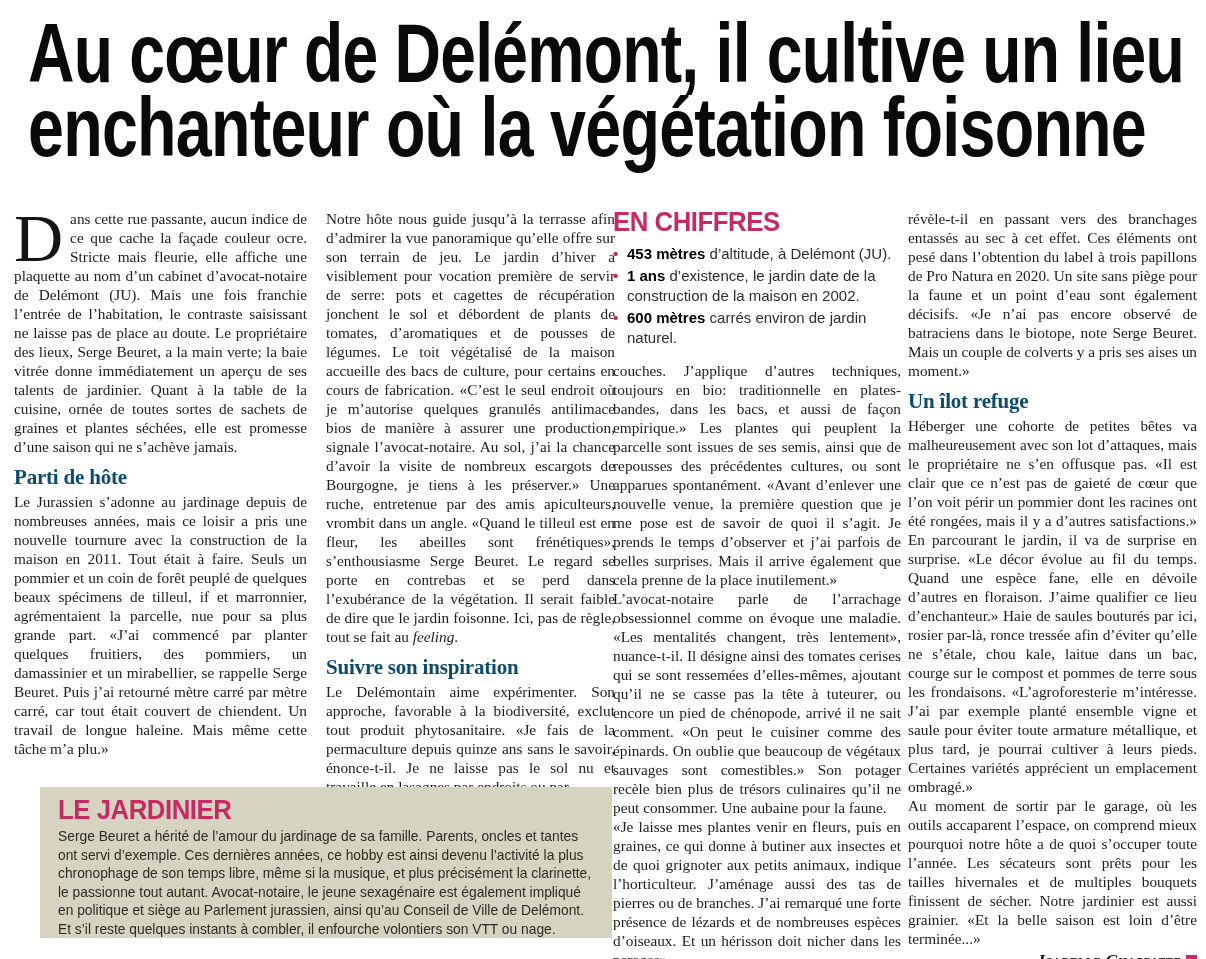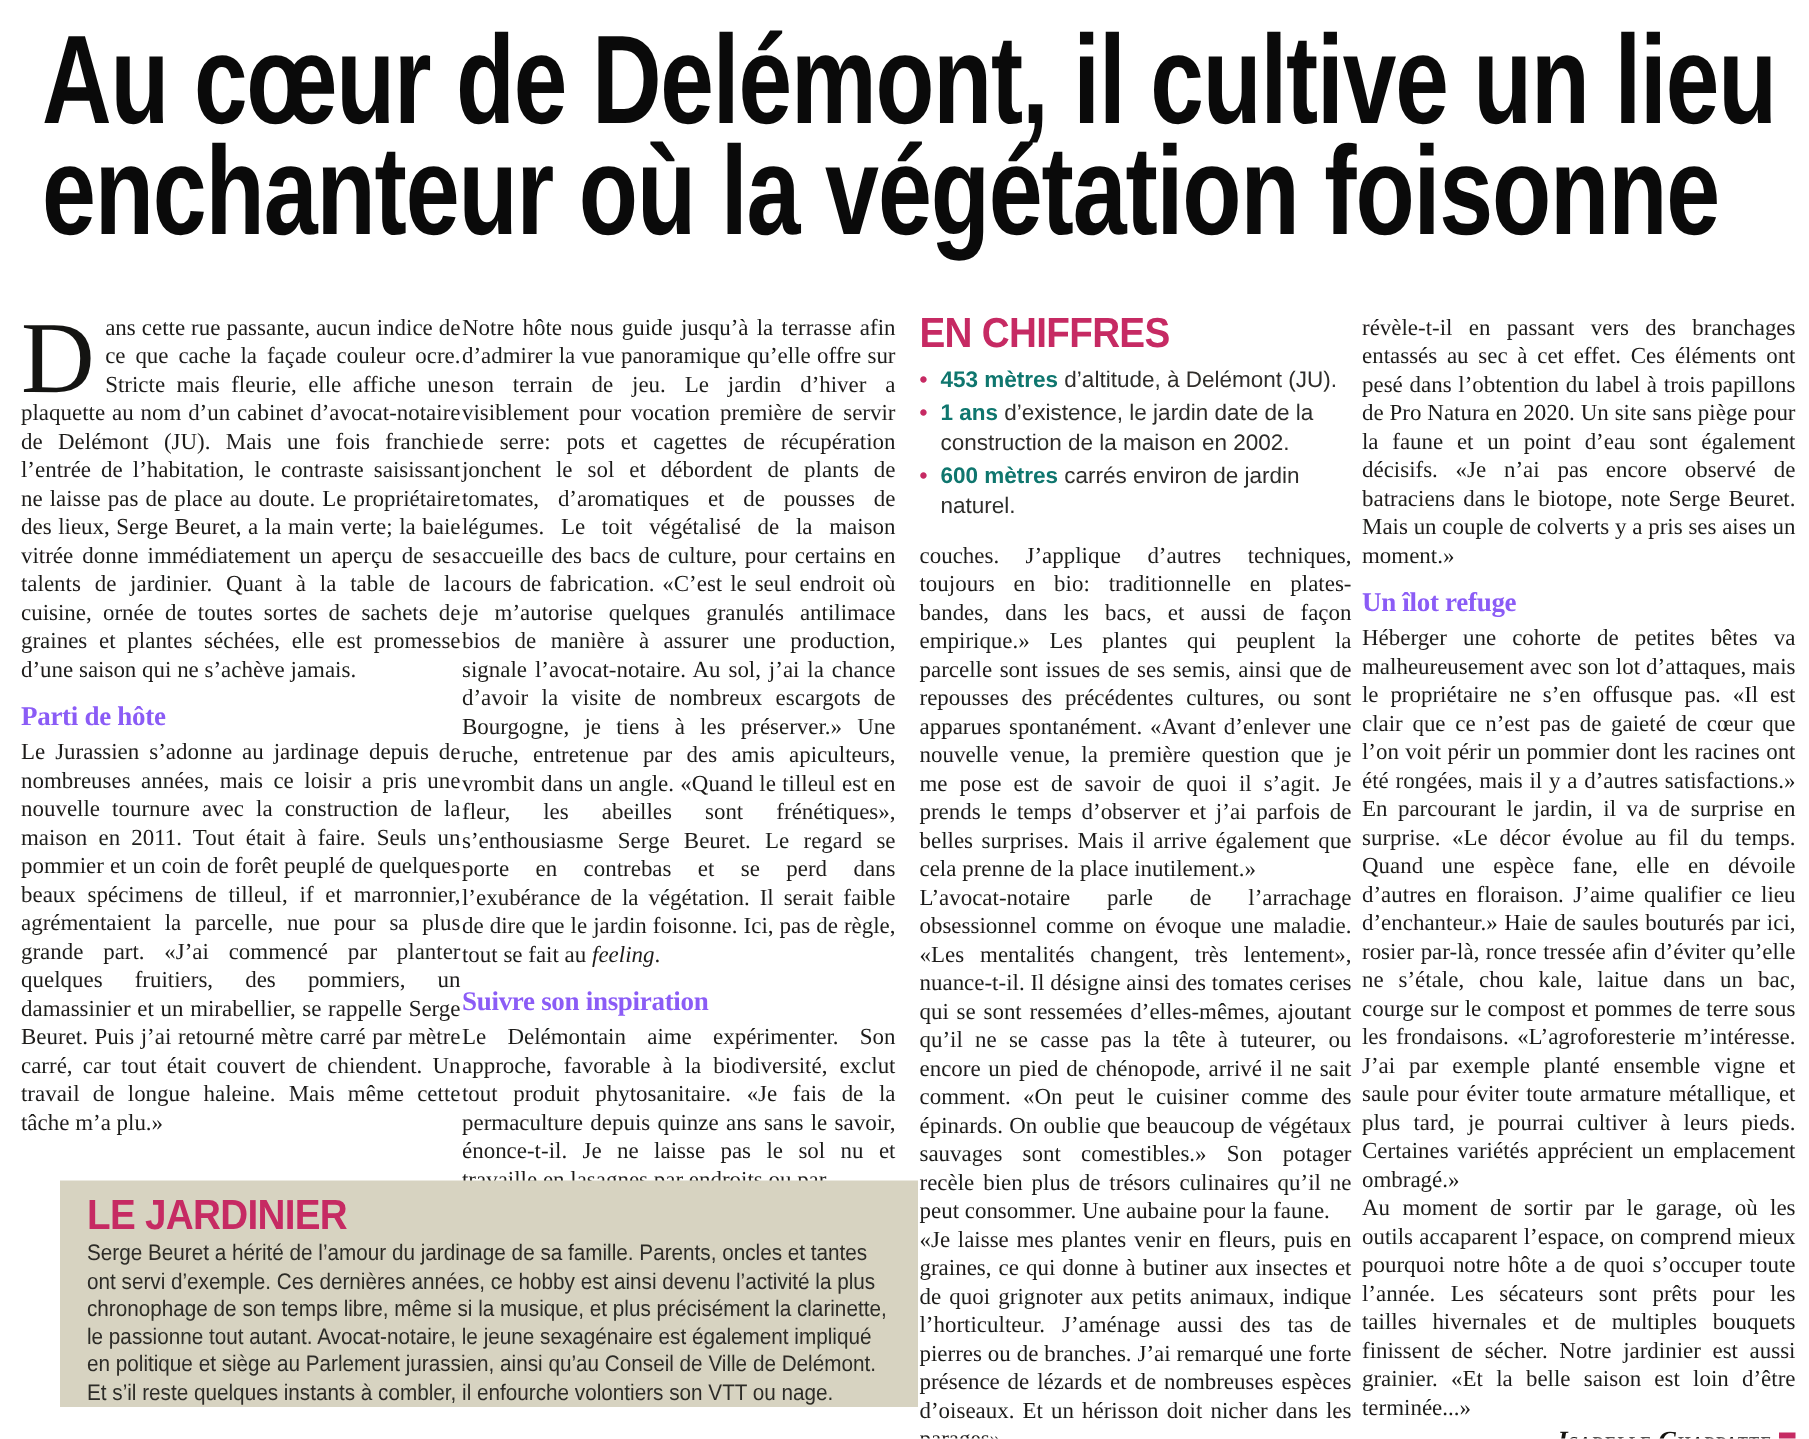--- a/index.html
+++ b/index.html
@@ -19,25 +19,25 @@
     fill:#0a0a0a;font-size:84px;letter-spacing:-1px;
   }
   
   .col{
     position:absolute;top:209px;
     font-size:15.3px;line-height:19px;text-align:justify;
     hyphens:auto;-webkit-hyphens:auto;color:var(--ink);
   }
   .col p{margin:0;}
   .col1{left:14px;width:293px;}
-  .col2{left:308px;width:289px;}
+  .col2{left:326px;width:289px;}
   .col3{left:613px;width:288px;top:207px;}
   .col4{left:908px;width:289px;}
   .crosshead{
-    font-size:18px;font-weight:bold;line-height:22px;color:#8b5cf6;
+    font-size:21px;font-weight:bold;line-height:22px;color:#0c4a6e;
     margin:10px 0 4px;text-align:left;letter-spacing:-0.2px;
   }
   .dropcap{
     float:left;font-size:68px;line-height:53px;
     padding:3px 7px 0 0;color:#141412;
   }
   em{font-style:italic;}
   
   .chiffres{margin:0 0 13px;}
   .chiffres-title{
@@ -48,21 +48,21 @@
   }
   .chiffres-list{
     list-style:none;margin:0;padding:0;
     font-family:"Liberation Sans",sans-serif;font-size:15px;line-height:20px;
     color:#2e2d2a;text-align:left;hyphens:manual;
   }
   .chiffres-list li{position:relative;padding-left:14px;margin:0 0 2px;}
   .chiffres-list li::before{
     content:"\2022";position:absolute;left:0;top:0;color:var(--accent);font-weight:bold;
   }
-  .chiffres-list .b{font-weight:bold;color:#0f766e;}
+  .chiffres-list .b{font-weight:bold;color:#000000;}
   
   .jardinier{
     position:absolute;left:40px;top:787px;width:572px;height:151px;
     background:var(--box_bg);box-sizing:border-box;padding:8px 18px 6px;
   }
   .jardinier-title{
     font-family:"Liberation Sans",sans-serif;font-weight:bold;
     font-size:28px;line-height:30px;color:var(--accent);
     transform:scaleX(0.92);transform-origin:0 0;
     margin:0 0 2px;white-space:nowrap;letter-spacing:-0.5px;

